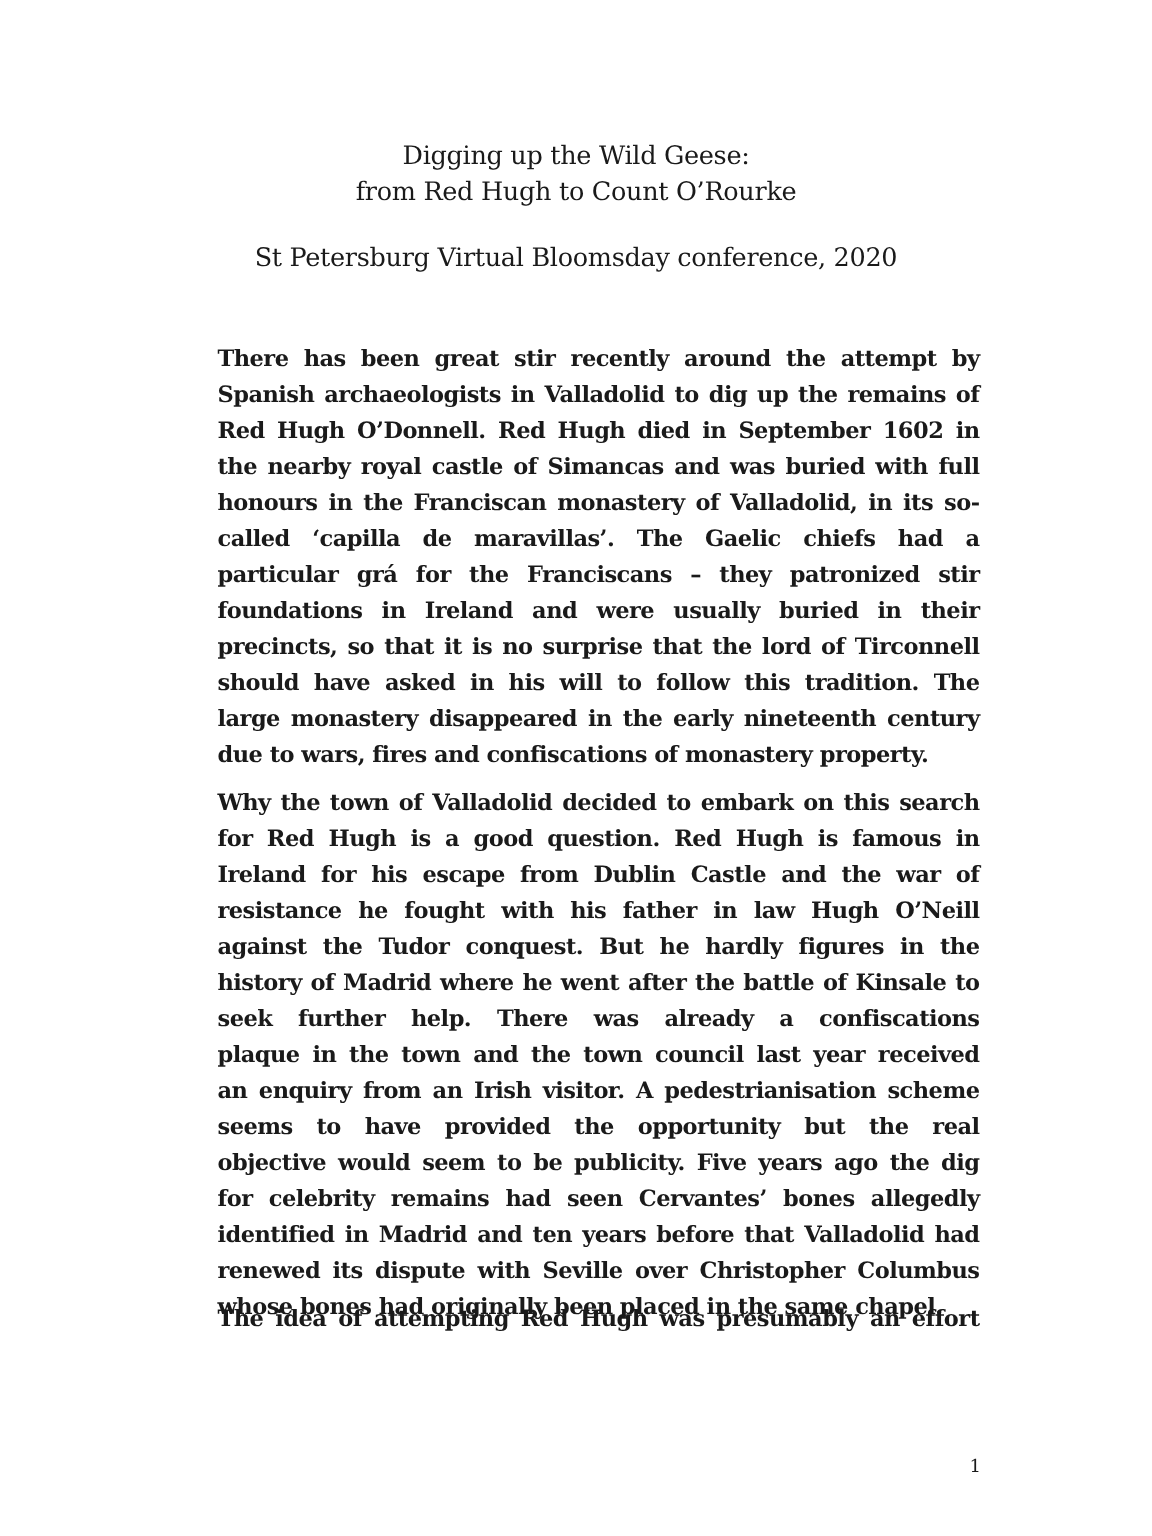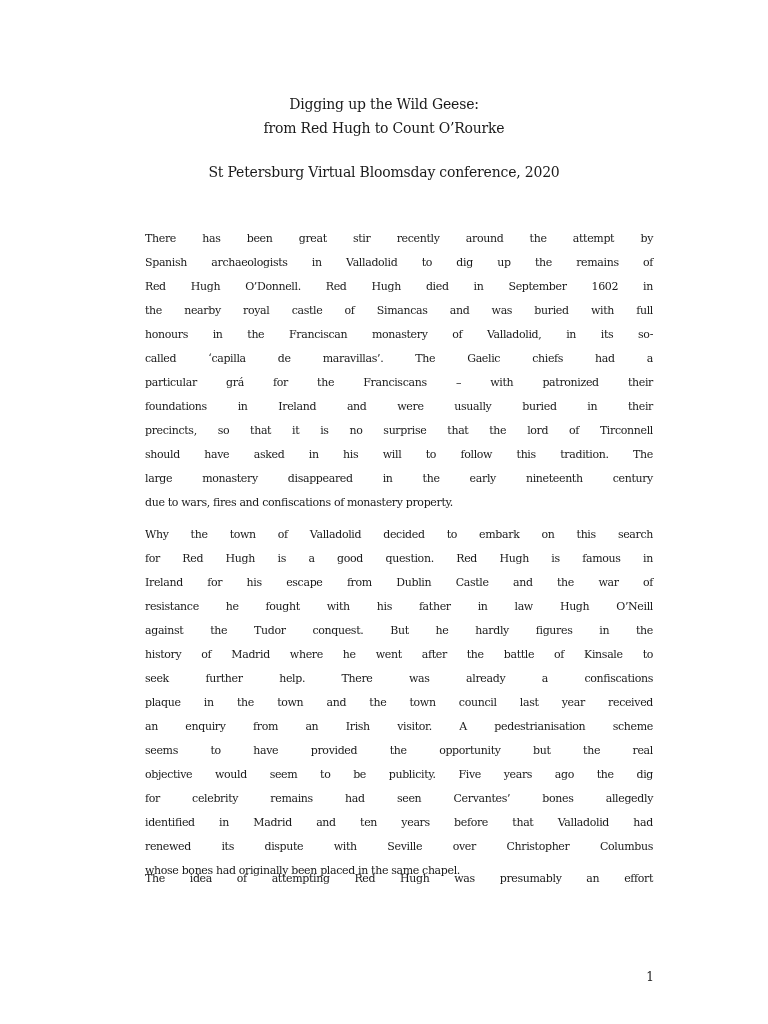--- a/index.html
+++ b/index.html
@@ -1,23 +1,23 @@
 <!DOCTYPE html>
 <html><head>
 <meta charset="utf-8">
 <style>
   html, body { margin: 0; padding: 0; background: #ffffff; }
   body { width: 768px; height: 1024px; position: relative; overflow: hidden;
          font-family: "DejaVu Serif", "Liberation Serif", serif; color: #1a1a1a; }
   .title { position: absolute; left: 0; width: 768px; text-align: center;
-           font-size: 14px; line-height: 24px; letter-spacing: -0.2px; }
+           font-size: 17px; line-height: 24px; letter-spacing: -0.2px; }
   .t1 { top: 92px; }
   .t2 { top: 116px; }
   .t3 { top: 160px; }
-  .para { position: absolute; left: 145px; width: 508px; font-size: 11px; letter-spacing: -0.35px; }
+  .para { position: absolute; left: 145px; width: 508px; font-size: 15px; letter-spacing: -0.35px; font-weight: bold; }
   .line { display: block; height: 24px; line-height: 24px; white-space: nowrap;
           text-align: justify; text-align-last: justify; overflow: visible; }
   .line.last { text-align-last: left; }
   .p1 { top: 227px; }
   .p2 { top: 523px; }
   .p3 { top: 867px; }
   .pagenum { position: absolute; left: 640px; top: 970px; width: 14px; text-align: right;
              font-size: 12px; font-family: "DejaVu Serif", serif; }
 </style>
 </head>
@@ -28,21 +28,21 @@
   <div class="title t2">from Red Hugh to Count O’Rourke</div>
   <div class="title t3">St Petersburg Virtual Bloomsday conference, 2020</div>
 
   <div class="para p1">
       <span class="line">There has been great stir recently around the attempt by</span>
       <span class="line">Spanish archaeologists in Valladolid to dig up the remains of</span>
       <span class="line">Red Hugh O’Donnell.  Red Hugh died in September 1602 in</span>
       <span class="line">the nearby royal castle of Simancas and was buried with full</span>
       <span class="line">honours in the Franciscan monastery of Valladolid, in its so-</span>
       <span class="line">called ‘capilla de maravillas’. The Gaelic chiefs had a</span>
-      <span class="line">particular grá for the Franciscans – with patronized their</span>
+      <span class="line">particular grá for the Franciscans – they patronized stir</span>
       <span class="line">foundations in Ireland and were usually buried in their</span>
       <span class="line">precincts, so that it is no surprise that the lord of Tirconnell</span>
       <span class="line">should have asked in his will to follow this tradition.  The</span>
       <span class="line">large monastery disappeared in the early nineteenth century</span>
       <span class="line last">due to wars, fires and confiscations of monastery property.</span>
     </div>
   <div class="para p2">
       <span class="line">Why the town of Valladolid decided to embark on this search</span>
       <span class="line">for Red Hugh is a good question. Red Hugh is famous in</span>
       <span class="line">Ireland for his escape from Dublin Castle and the war of</span>

